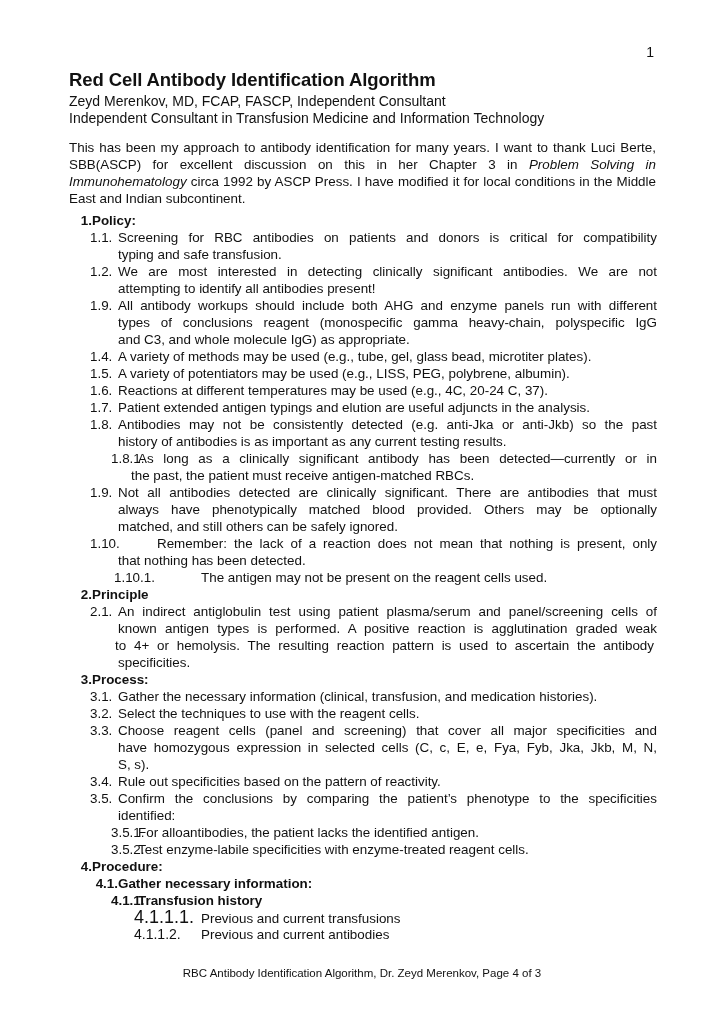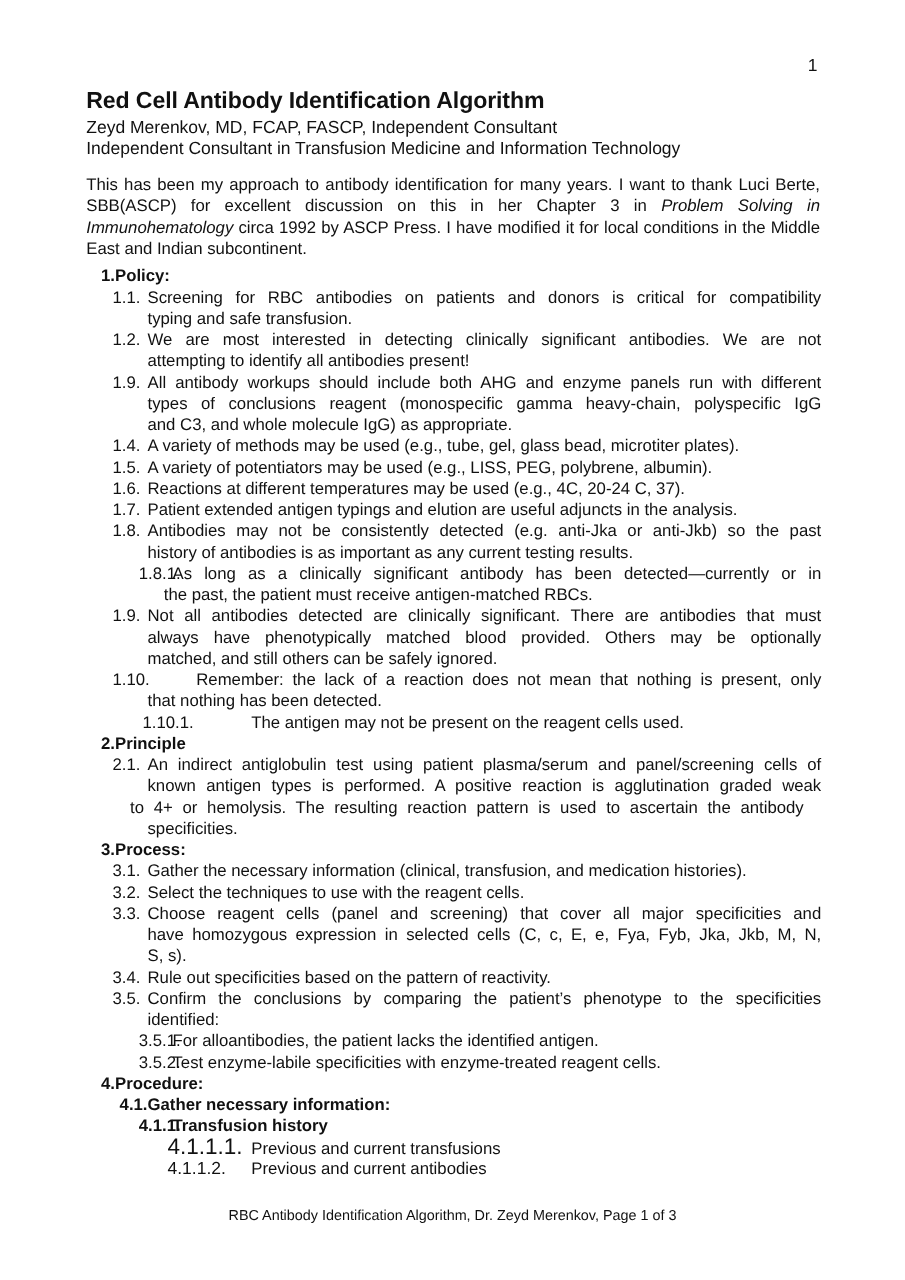--- a/index.html
+++ b/index.html
@@ -48,21 +48,21 @@
   <div class="ln just" style="top:484px;left:90px;width:567px"><span class="num" style="width:28px">1.9.</span><span>Not all antibodies detected are clinically significant.  There are antibodies that must</span></div>
   <div class="ln just" style="top:501px;left:118px;width:539px">always have phenotypically matched blood provided.  Others may be optionally</div>
   <div class="ln" style="top:518px;left:118px">matched, and still others can be safely ignored.</div>
   <div class="ln just" style="top:535px;left:90px;width:567px"><span class="num" style="width:67px">1.10.</span><span>Remember:  the lack of a reaction does not mean that nothing is present, only</span></div>
   <div class="ln" style="top:552px;left:118px">that nothing has been detected.</div>
   <div class="ln" style="top:569px;left:114px"><span class="num" style="width:87px">1.10.1.</span><span>The antigen may not be present on the reagent cells used.</span></div>
 
   <div class="ln b" style="top:586px;left:69px"><span class="num" style="width:23px">2.</span><span>Principle</span></div>
   <div class="ln just" style="top:603px;left:90px;width:567px"><span class="num" style="width:28px">2.1.</span><span>An indirect antiglobulin test using patient plasma/serum and panel/screening cells of</span></div>
   <div class="ln just" style="top:620px;left:118px;width:539px">known antigen types is performed.  A positive reaction is agglutination graded weak</div>
-  <div class="ln just" style="top:637px;left:104px;width:539px">to 4+ or hemolysis.  The resulting reaction pattern is used to ascertain the antibody</div>
+  <div class="ln just" style="top:637px;left:115px;width:539px">to 4+ or hemolysis.  The resulting reaction pattern is used to ascertain the antibody</div>
   <div class="ln" style="top:654px;left:118px">specificities.</div>
 
   <div class="ln b" style="top:671px;left:69px"><span class="num" style="width:23px">3.</span><span>Process:</span></div>
   <div class="ln" style="top:688px;left:90px"><span class="num" style="width:28px">3.1.</span><span>Gather the necessary information (clinical, transfusion, and medication histories).</span></div>
   <div class="ln" style="top:705px;left:90px"><span class="num" style="width:28px">3.2.</span><span>Select the techniques to use with the reagent cells.</span></div>
   <div class="ln just" style="top:722px;left:90px;width:567px"><span class="num" style="width:28px">3.3.</span><span>Choose reagent cells (panel and screening) that cover all major specificities and</span></div>
   <div class="ln just" style="top:739px;left:118px;width:539px">have homozygous expression in selected cells (C, c, E, e, Fya, Fyb, Jka, Jkb, M, N,</div>
   <div class="ln" style="top:756px;left:118px">S, s).</div>
   <div class="ln" style="top:773px;left:90px"><span class="num" style="width:28px">3.4.</span><span>Rule out specificities based on the pattern of reactivity.</span></div>
   <div class="ln just" style="top:790px;left:90px;width:567px"><span class="num" style="width:28px">3.5.</span><span>Confirm the conclusions by comparing the patient’s phenotype to the specificities</span></div>
@@ -70,13 +70,13 @@
   <div class="ln" style="top:824px;left:111px"><span class="num" style="width:27px">3.5.1.</span><span>For alloantibodies, the patient lacks the identified antigen.</span></div>
   <div class="ln" style="top:841px;left:111px"><span class="num" style="width:27px">3.5.2.</span><span>Test enzyme-labile specificities with enzyme-treated reagent cells.</span></div>
 
   <div class="ln b" style="top:858px;left:69px"><span class="num" style="width:23px">4.</span><span>Procedure:</span></div>
   <div class="ln b" style="top:875px;left:90px"><span class="num" style="width:28px">4.1.</span><span>Gather necessary information:</span></div>
   <div class="ln b" style="top:892px;left:111px"><span class="num" style="width:27px">4.1.1.</span><span>Transfusion history</span></div>
   <div class="ln" style="top:909px;left:134px"><span class="num" style="width:67px;font-size:18px">4.1.1.1.</span><span>Previous and current transfusions</span></div>
   <div class="ln" style="top:926px;left:134px"><span class="num" style="width:67px;font-size:14px">4.1.1.2.</span><span>Previous and current antibodies</span></div>
 </div>
 
-<div class="footer">RBC Antibody Identification Algorithm, Dr. Zeyd Merenkov, Page 1 of 3</div>
+<div class="footer">RBC Antibody Identification Algorithm, Dr. Zeyd Merenkov, Page 4 of 3</div>
 
 </body></html>

